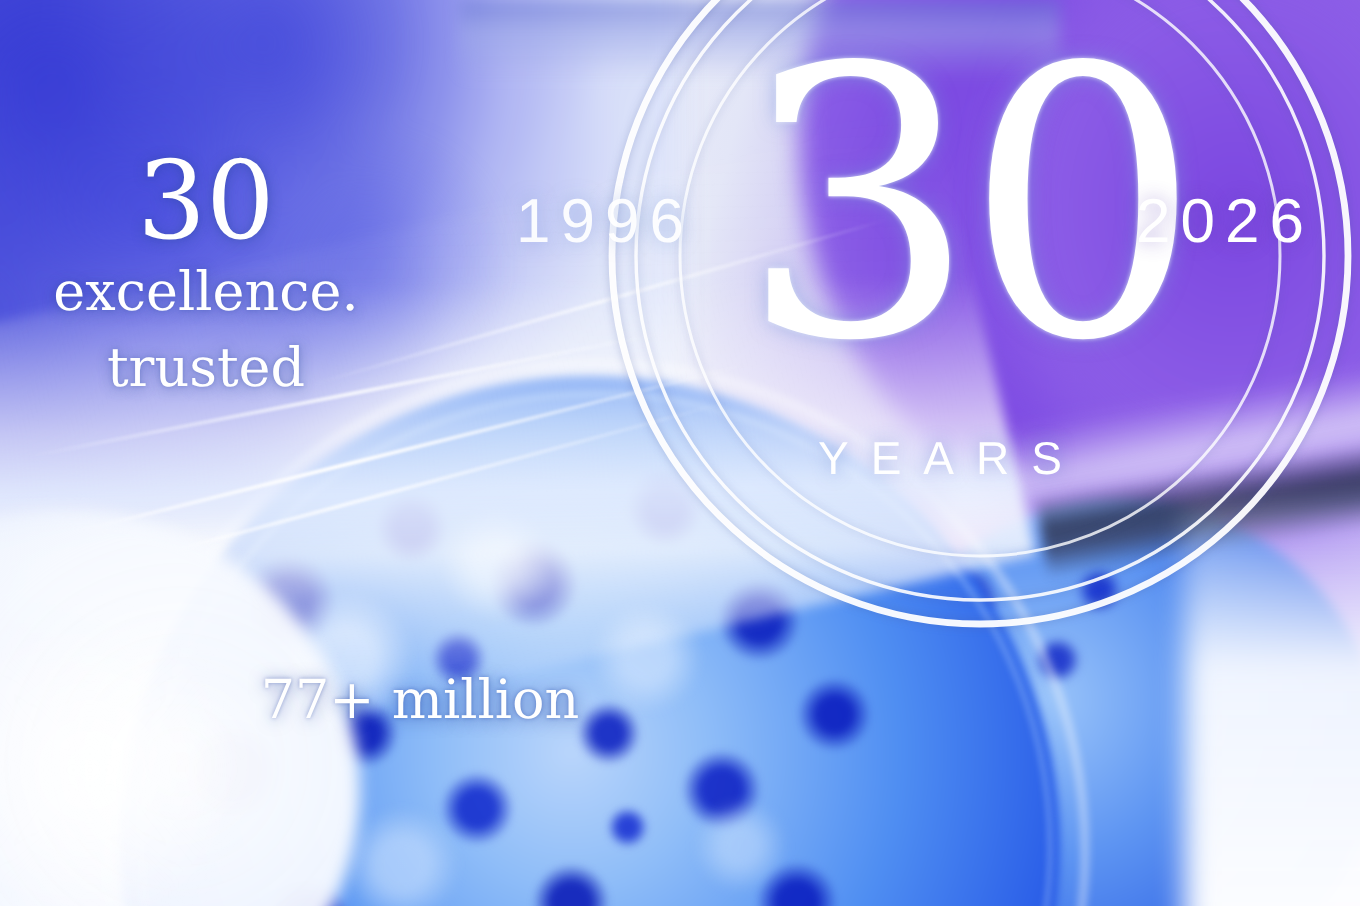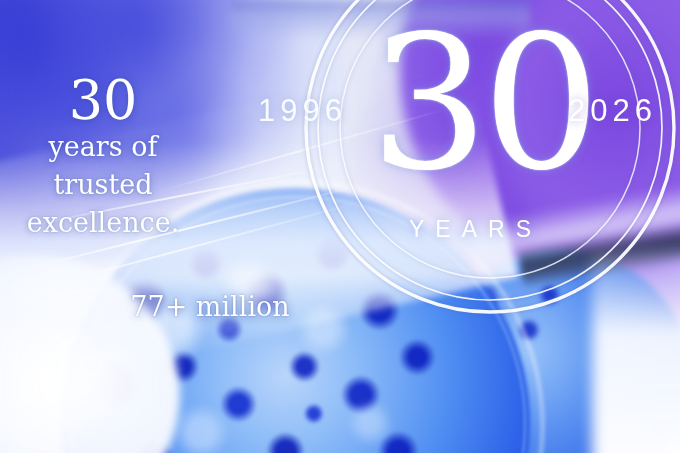--- a/index.html
+++ b/index.html
@@ -300,21 +300,21 @@
     position:absolute;
     left:92px;top:285px;
     width:236px;
     text-align:center;
     color:#ffffff;
     font-family:"DejaVu Serif",serif;
     font-size:27px;
     line-height:1.60;
     text-shadow:0 1px 8px rgba(20,45,140,.55),0 0 2px rgba(30,60,160,.4);
   }
-  .stat-block div{white-space:nowrap;}
+  .stat-block div{white-space:nowrap;margin-top:44px;}
 </style>
 </head>
 <body>
 
 <div id="banner">
 
   <div class="bg bg-base"></div>
   <div class="colony-tl"></div>
   <div class="colony-tl2"></div>
   <div class="purple-vial"></div>
@@ -351,22 +351,21 @@
     </svg>
   </div>
 
   <div class="logo-num">30</div>
   <div class="logo-years">YEARS</div>
   <div class="year-left">1996</div>
   <div class="year-right">2026</div>
 
   <div class="headline-block">
     <div class="headline-30">30</div>
-    <div class="headline-sub">years of</div>
+    <div class="headline-sub">excellence.</div>
     <div class="headline-sub">trusted</div>
-    <div class="headline-sub">excellence.</div>
   </div>
 
   <div class="stat-block">
     <div>77+ million</div>
   </div>
 
 </div>
 
 </body></html>

